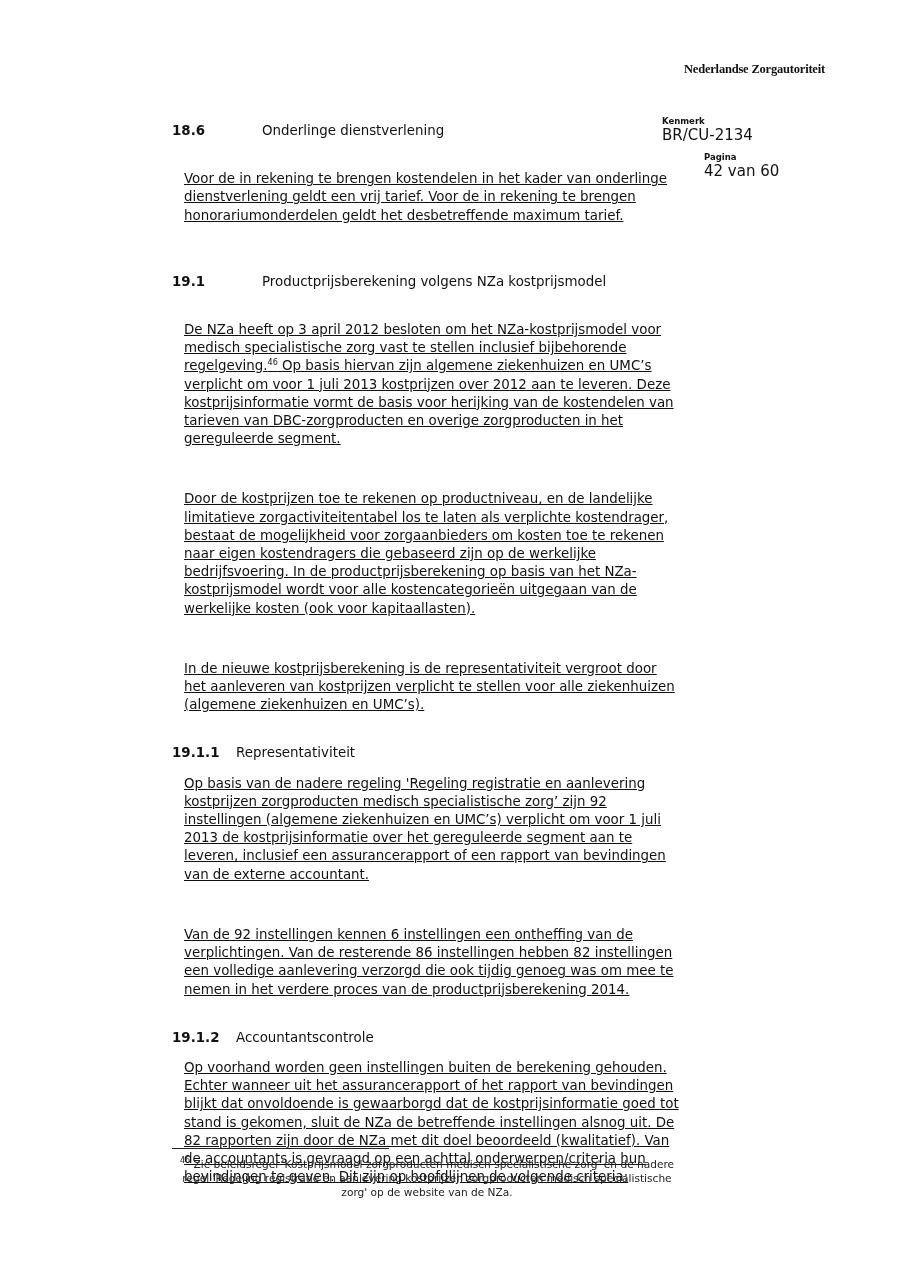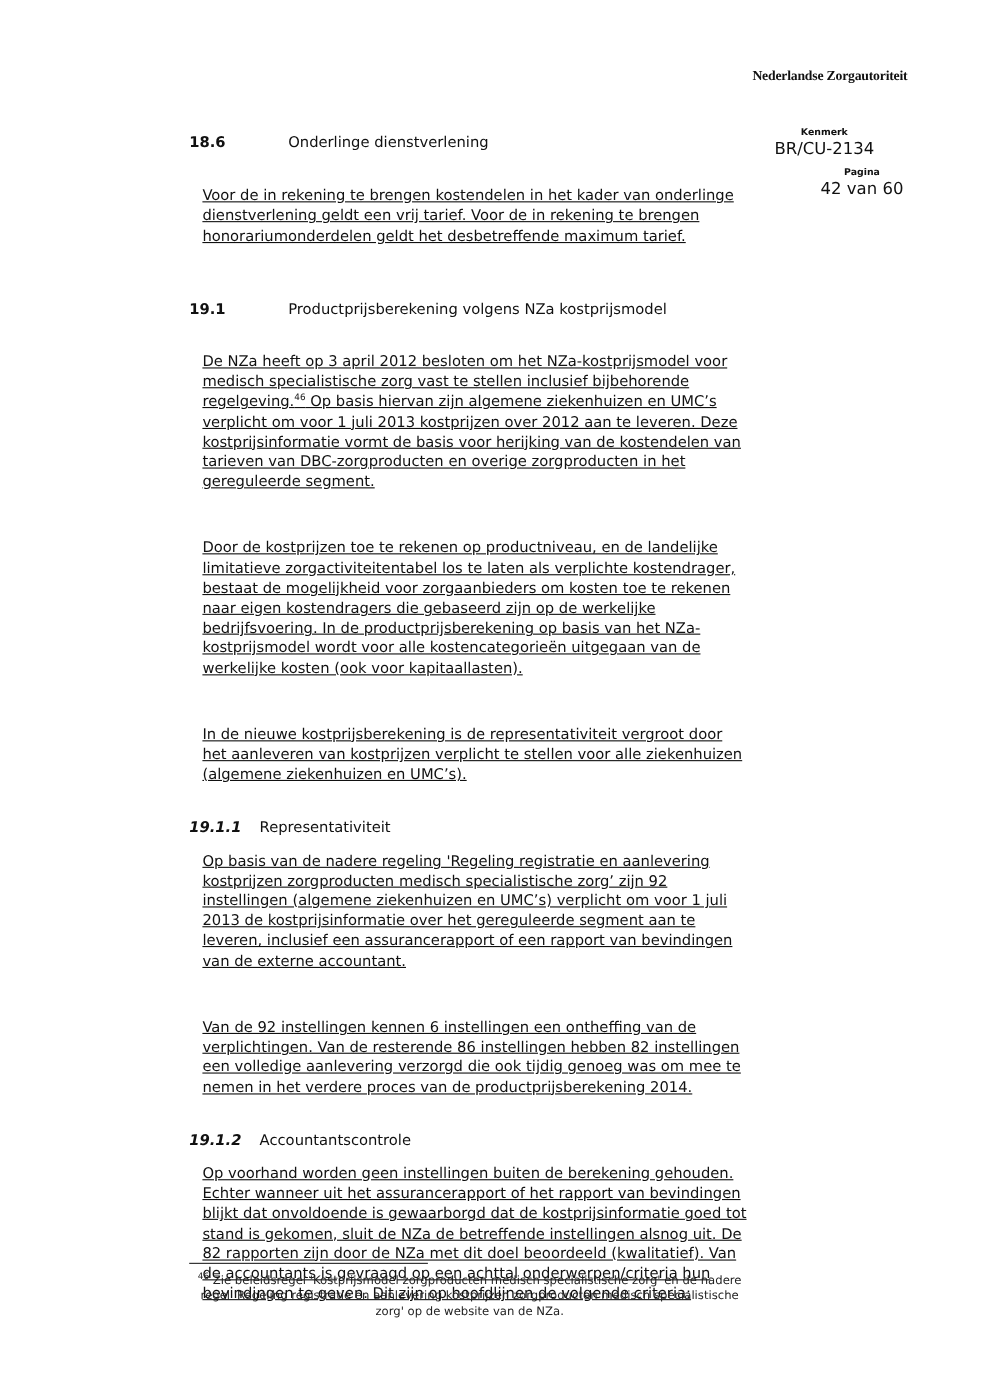--- a/index.html
+++ b/index.html
@@ -5,27 +5,27 @@
     html, body { margin: 0; padding: 0; background: #ffffff; }
     body {
       width: 900px; height: 1273px; position: relative; overflow: hidden;
       font-family: "DejaVu Sans", sans-serif; color: #111111;
     }
     .org-name {
       position: absolute; left: 684px; top: 62px;
       font-family: Liberation Serif, serif; font-weight: bold;
       font-size: 12.5px; letter-spacing: -0.2px; color: #111;
     }
-    .meta { position: absolute; left: 704px; font-size: 11px; line-height: 14px; text-align: center; }
+    .meta { position: absolute; left: 662px; font-size: 11px; line-height: 14px; }
     .meta .lbl { font-weight: bold; font-size: 8.5px; display: block; }
     .meta .val { display: block; font-size: 15px; }
     .main { position: absolute; left: 172px; top: 122px; width: 520px; font-size: 13.4px; line-height: 18.2px; }
     .hdr { display: flex; align-items: baseline; margin: 0; }
     .hdr .num { font-weight: bold; width: 90px; display: inline-block; }
-    .hdr .num.short { width: 64px; font-style: italic; }
+    .hdr .num.short { width: 64px; }
     .hdr .ttl { font-weight: normal; }
     .hdr.art { font-weight: bold; }
     .hdr.art .num { width: auto; margin-right: 8px; }
     .hdr.art .ttl { font-weight: bold; }
     p { margin: 12px; text-decoration: underline; }
     .gap { height: 18px; }
     ol { margin: 0; padding-left: 43px; }
     ol li { padding-left: 6px; }
     .fn-rule { position: absolute; left: 172px; top: 1148px; width: 217px; height: 0; border-top: 1.3px solid #222; }
     .footnote { position: absolute; left: 172px; top: 1157px; width: 510px; font-size: 10.6px; line-height: 14px; color: #222; text-align: center; }

